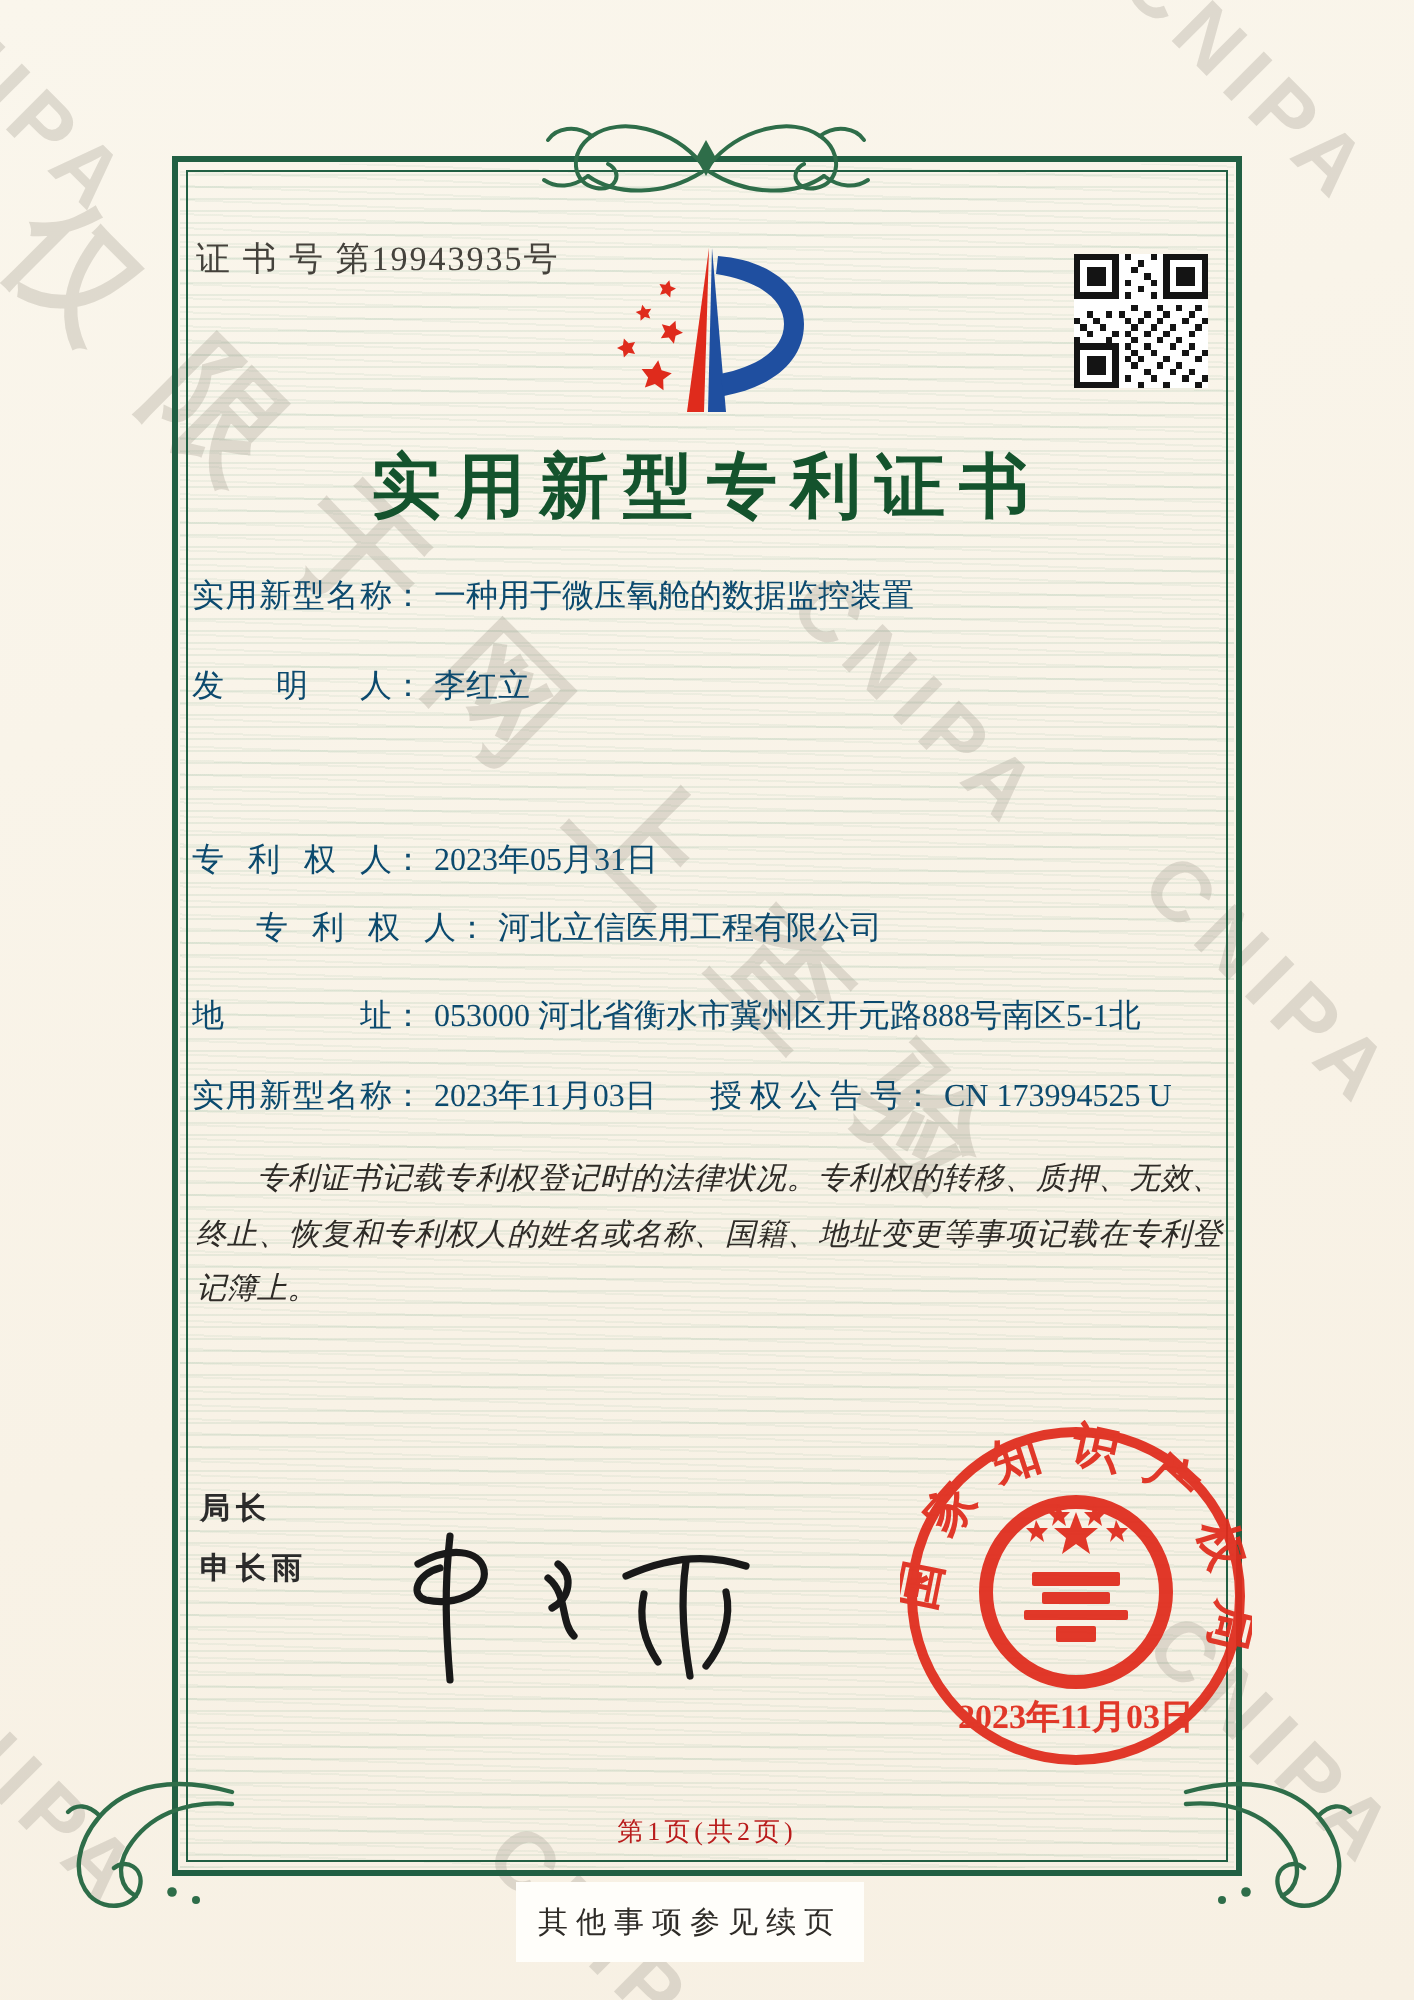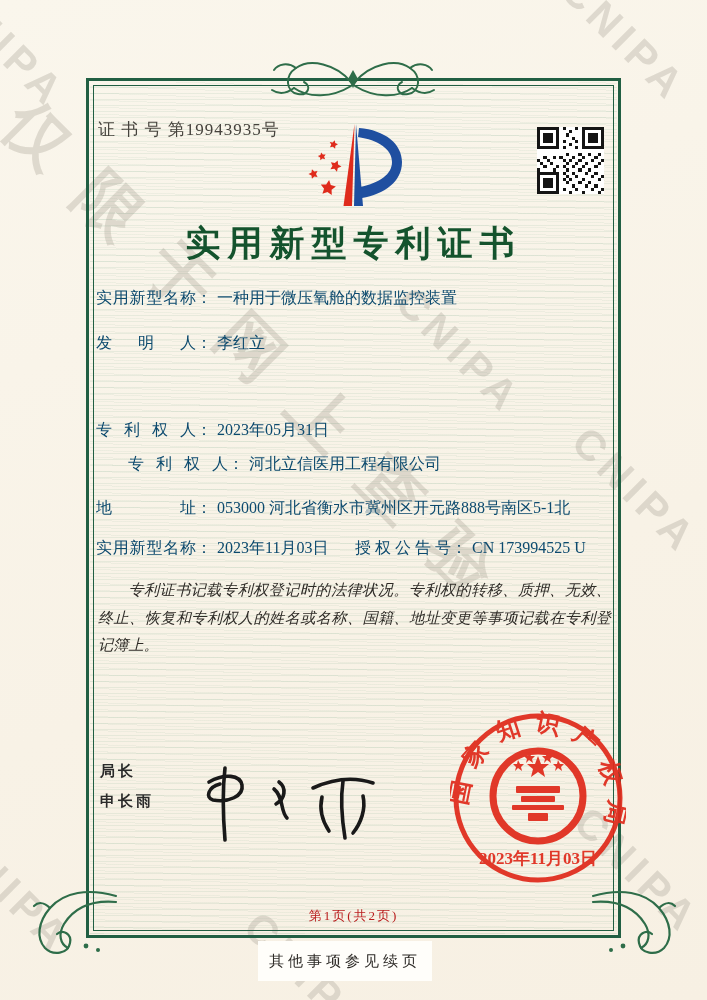--- a/index.html
+++ b/index.html
@@ -79,21 +79,21 @@
   .grant-no-group .field-label{width:96px;}
 
   .body-text{
     position:absolute;left:98px;right:96px;top:576px;
     font-size:15.2px;line-height:1.82;color:#2e2b27;
     text-align:justify;font-style:italic;
   }
   .body-text p{margin:0 0 8px 0;text-indent:2em;}
 
   .sign-block{
-    position:absolute;left:100px;top:756px;
+    position:absolute;left:100px;top:740px;
     font-family:"Liberation Sans","DejaVu Sans",sans-serif;
     font-size:15px;font-weight:600;color:#2b2b2b;
     letter-spacing:3px;line-height:2.0;font-style:normal;
   }
   .signature{position:absolute;left:195px;top:752px;}
 
   .seal{position:absolute;left:450px;top:710px;mix-blend-mode:multiply;opacity:0.94;}
 
   .page-num{
     position:absolute;left:86px;top:907px;width:535px;text-align:center;

